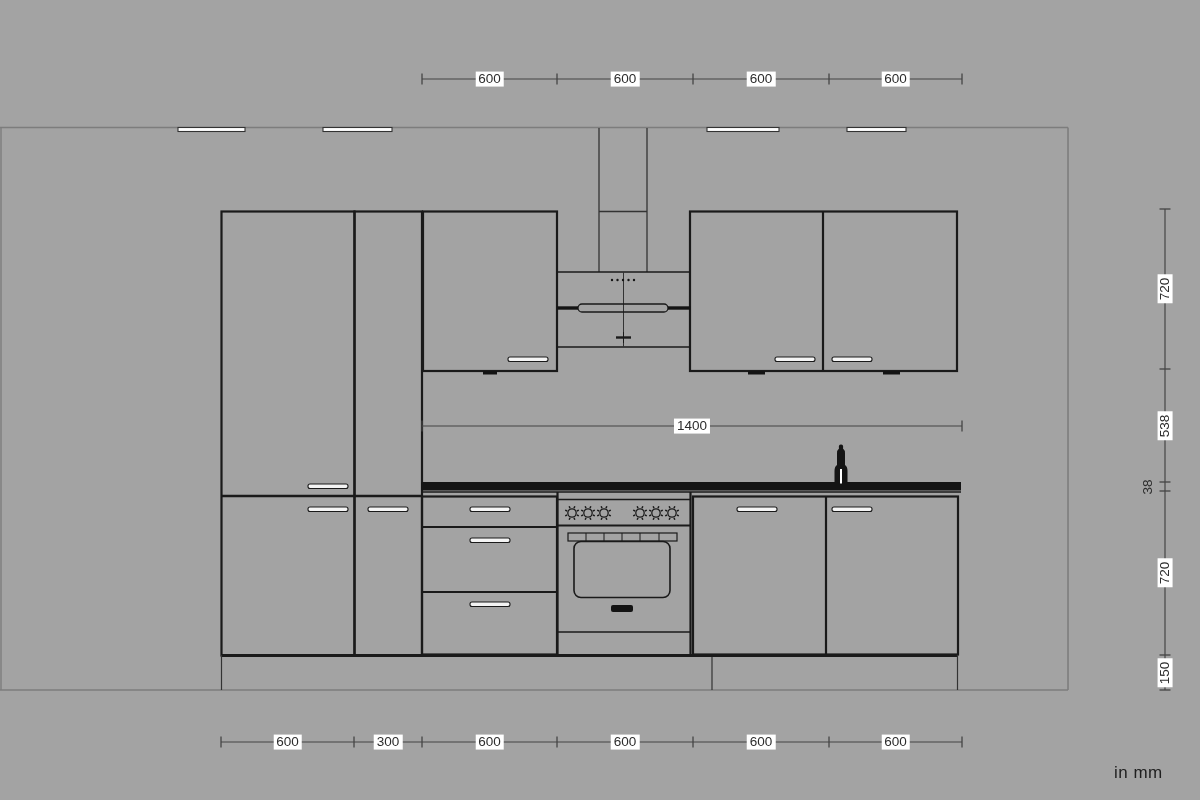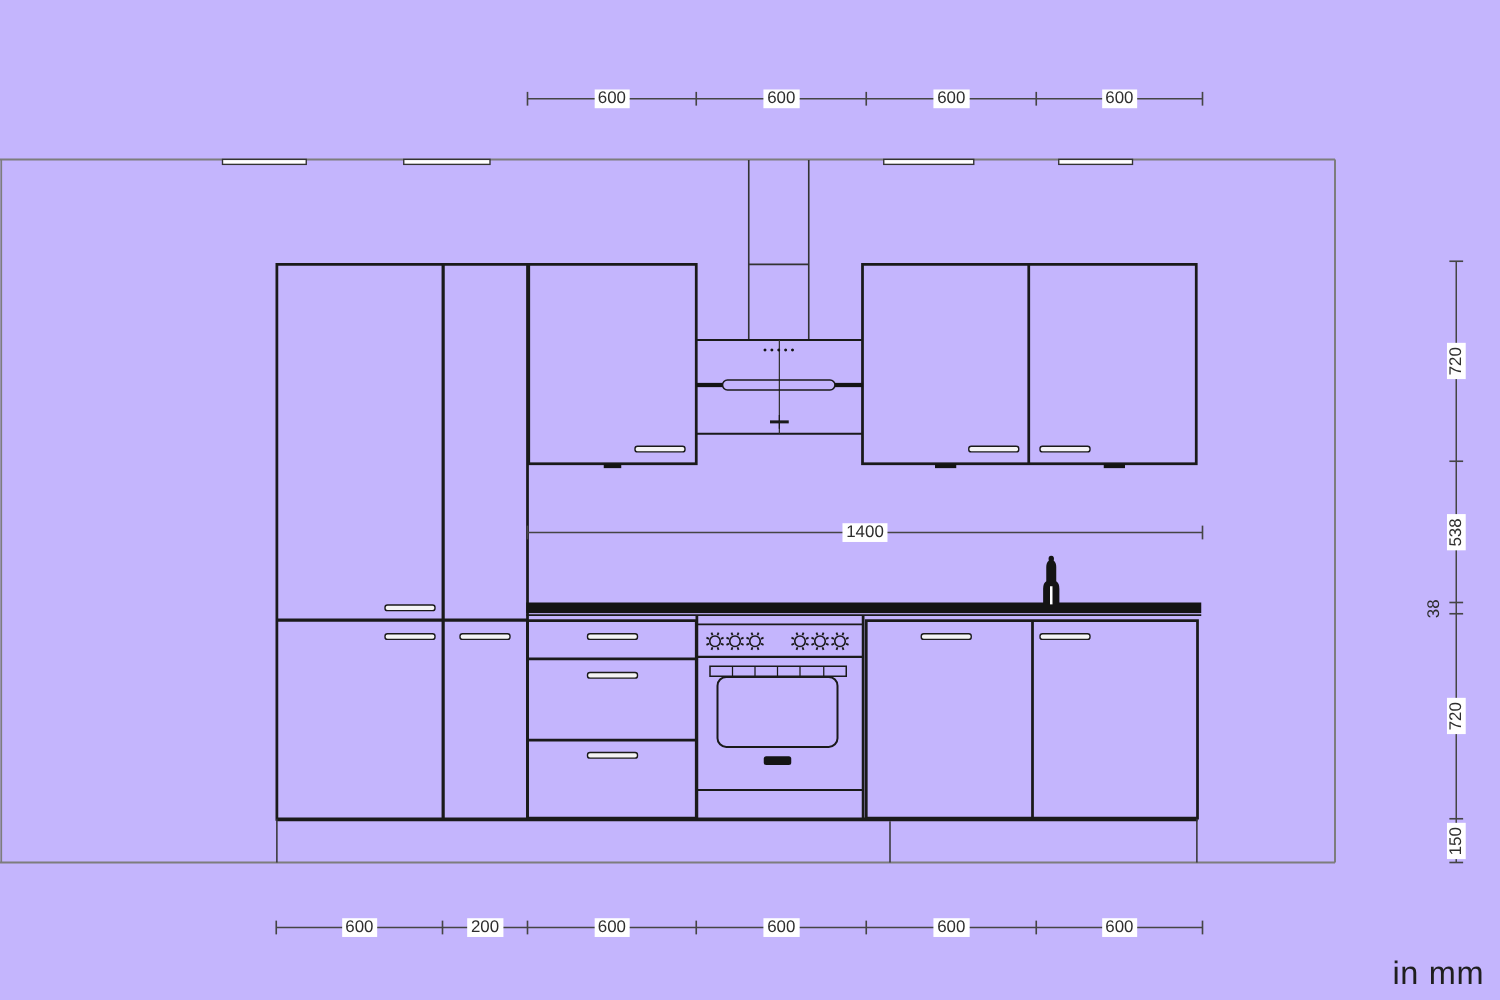--- a/index.html
+++ b/index.html
@@ -1,29 +1,29 @@
 <!DOCTYPE html>
 <html><head>
 <meta charset="utf-8">
 <style>
   html,body{margin:0;padding:0;background:#fff;}
   .canvas{
-    position:relative;width:1200px;height:800px;background:#c4b5fd;
+    position:relative;width:1200px;height:800px;background:#a3a3a3;
     overflow:hidden;font-family:"Liberation Sans",sans-serif;
   }
   .canvas svg{position:absolute;left:0;top:0;}
   .labels{position:absolute;left:0;top:0;width:1200px;height:800px;pointer-events:none;}
   .dim-label{
     position:absolute;font-size:13.5px;line-height:1.1;color:#2d2d2d;
     background:#ffffff;padding:0 3px;white-space:nowrap;
     transform:translate(-50%,-50%);
   }
   .dim-label.rot{transform:translate(-50%,-50%) rotate(-90deg);}
   .units-label{
-    position:absolute;font-size:26px;color:#1f1f1f;letter-spacing:0.5px;
+    position:absolute;font-size:17px;color:#1f1f1f;letter-spacing:0.5px;
     white-space:nowrap;
   }
 </style>
 </head>
 <body>
 
 <div class="canvas">
   <svg width="1200" height="800" viewBox="0 0 1200 800">
       <line x1="0" y1="127.5" x2="1068" y2="127.5" stroke="#7d7d7d" stroke-width="1.6"></line>
       <line x1="1" y1="127.5" x2="1" y2="690" stroke="#7d7d7d" stroke-width="1.4"></line>
@@ -174,21 +174,21 @@
       <line x1="1159.5" y1="655" x2="1170.5" y2="655" stroke="#454545" stroke-width="1.3"></line>
       <line x1="1159.5" y1="690" x2="1170.5" y2="690" stroke="#454545" stroke-width="1.3"></line>
     </svg>
   <div class="labels">
       <span class="dim-label" style="left: 489.5px; top: 79px;">600</span>
       <span class="dim-label" style="left: 625px; top: 79px;">600</span>
       <span class="dim-label" style="left: 761px; top: 79px;">600</span>
       <span class="dim-label" style="left: 895.5px; top: 79px;">600</span>
       <span class="dim-label" style="left: 692px; top: 426px;">1400</span>
       <span class="dim-label" style="left: 287.5px; top: 742px;">600</span>
-      <span class="dim-label" style="left: 388px; top: 742px;">200</span>
+      <span class="dim-label" style="left: 388px; top: 742px;">300</span>
       <span class="dim-label" style="left: 489.5px; top: 742px;">600</span>
       <span class="dim-label" style="left: 625px; top: 742px;">600</span>
       <span class="dim-label" style="left: 761px; top: 742px;">600</span>
       <span class="dim-label" style="left: 895.5px; top: 742px;">600</span>
       <span class="dim-label rot" style="left: 1165px; top: 289px;">720</span>
       <span class="dim-label rot" style="left: 1165px; top: 425.5px;">538</span>
       <span class="dim-label rot" style="left: 1148px; top: 486.5px; background: transparent;">38</span>
       <span class="dim-label rot" style="left: 1165px; top: 573px;">720</span>
       <span class="dim-label rot" style="left: 1165px; top: 672.5px;">150</span>
     </div>

